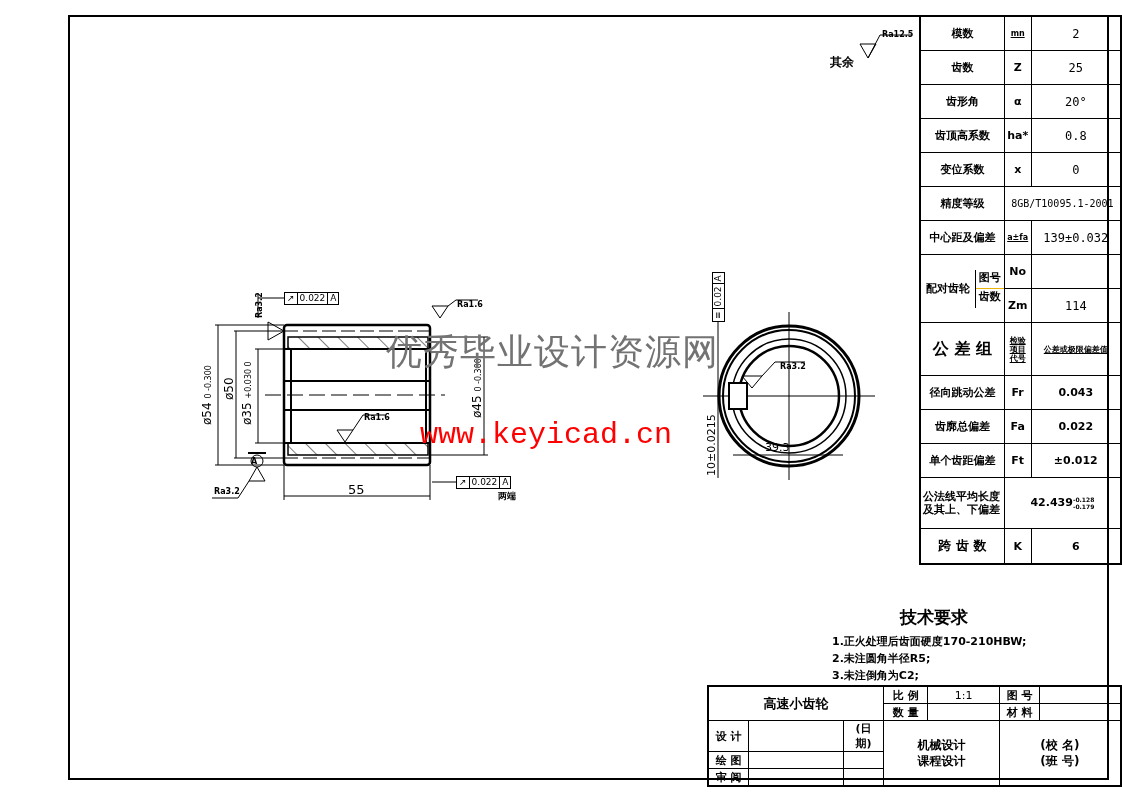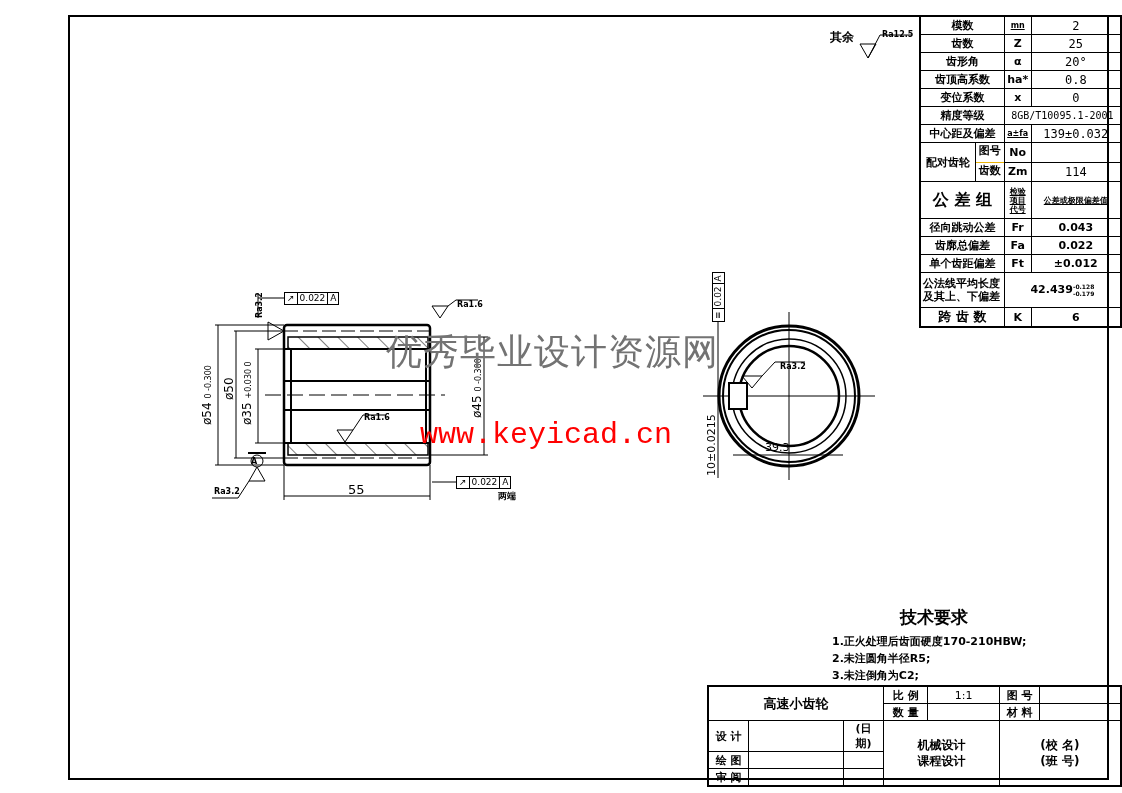--- a/index.html
+++ b/index.html
@@ -1,20 +1,20 @@
 <!DOCTYPE html>
 <html><head>
 <meta charset="utf-8">
 <style>
   html,body{margin:0;padding:0;background:#fff;}
   body{width:1122px;height:793px;position:relative;overflow:hidden;font-family:"DejaVu Sans",sans-serif;color:#000;}
   #frame{position:absolute;left:68px;top:15px;width:1037px;height:761px;border:2px solid #000;box-sizing:content-box;}
   svg{position:absolute;left:0;top:0;}
   table.spec{position:absolute;left:919px;top:15px;border-collapse:collapse;font-size:11px;font-weight:bold;}
-  table.spec td{border:1px solid #000;height:17px;padding:0 2px;text-align:center;white-space:nowrap;}
+  table.spec td{border:1px solid #000;height:17px;padding:8px 2px;text-align:center;white-space:nowrap;}
   table.spec{border:2px solid #000;}
   .val{font-weight:normal;font-family:"DejaVu Sans Mono",monospace;font-size:12px;}
   .tiny{font-size:8px;line-height:9px;text-decoration:underline;}
   table.title{position:absolute;left:707px;top:685px;border-collapse:collapse;font-size:11px;font-weight:bold;border:2px solid #000;}
   table.title td{border:1px solid #000;height:16px;padding:0 3px;text-align:center;}
   .tech{position:absolute;left:832px;top:590px;font-weight:bold;}
   .tech h3{margin:16px 0 4px 68px;font-size:17px;}
   .tech div{font-size:11px;line-height:17px;}
   .wm1{position:absolute;left:386px;top:328px;font-family:Liberation Sans, sans-serif;color:#737373;font-size:36px;letter-spacing:1px;}
   .wm2{position:absolute;left:420px;top:418px;font-family:"Liberation Mono",monospace;color:#ff0000;font-size:30px;}
@@ -101,21 +101,21 @@
     <line x1="733" y1="455" x2="843" y2="455"></line>
   </g>
 
   <g stroke="#000" fill="none">
     <polygon points="860,44 876,44 868,58"></polygon>
     <line x1="868" y1="58" x2="880" y2="35"></line>
     <line x1="880" y1="35" x2="912" y2="35"></line>
   </g>
 </svg>
 
-<div class="lbl" style="left:830px;top:29px;font-weight:bold;font-size:12px;">其余</div>
+<div class="lbl" style="left:830px;top:54px;font-weight:bold;font-size:12px;">其余</div>
 <div class="lbl" style="left:882px;top:30px;font-size:8px;font-weight:bold;">Ra12.5</div>
 
 <div class="lbl rot" style="left:200px;top:425px;font-size:12px;"><span>ø54</span> <span style="font-size:8px"><span>0</span> <span>-0.300</span></span></div>
 <div class="lbl rot" style="left:222px;top:400px;font-size:12px;">ø50</div>
 <div class="lbl rot" style="left:240px;top:425px;font-size:12px;"><span>ø35</span> <span style="font-size:8px"><span>+0.030</span> <span>0</span></span></div>
 <div class="lbl rot" style="left:470px;top:418px;font-size:12px;"><span>ø45</span> <span style="font-size:8px"><span>0</span> <span>-0.300</span></span></div>
 <div class="lbl" style="left:348px;top:482px;font-size:13px;">55</div>
 <div class="lbl" style="left:251px;top:457px;font-size:8px;font-weight:bold;">A</div>
 <div class="lbl" style="left:214px;top:487px;font-size:8px;font-weight:bold;">Ra3.2</div>
 <div class="lbl rot" style="left:255px;top:318px;font-size:8px;font-weight:bold;">Ra3.2</div>

